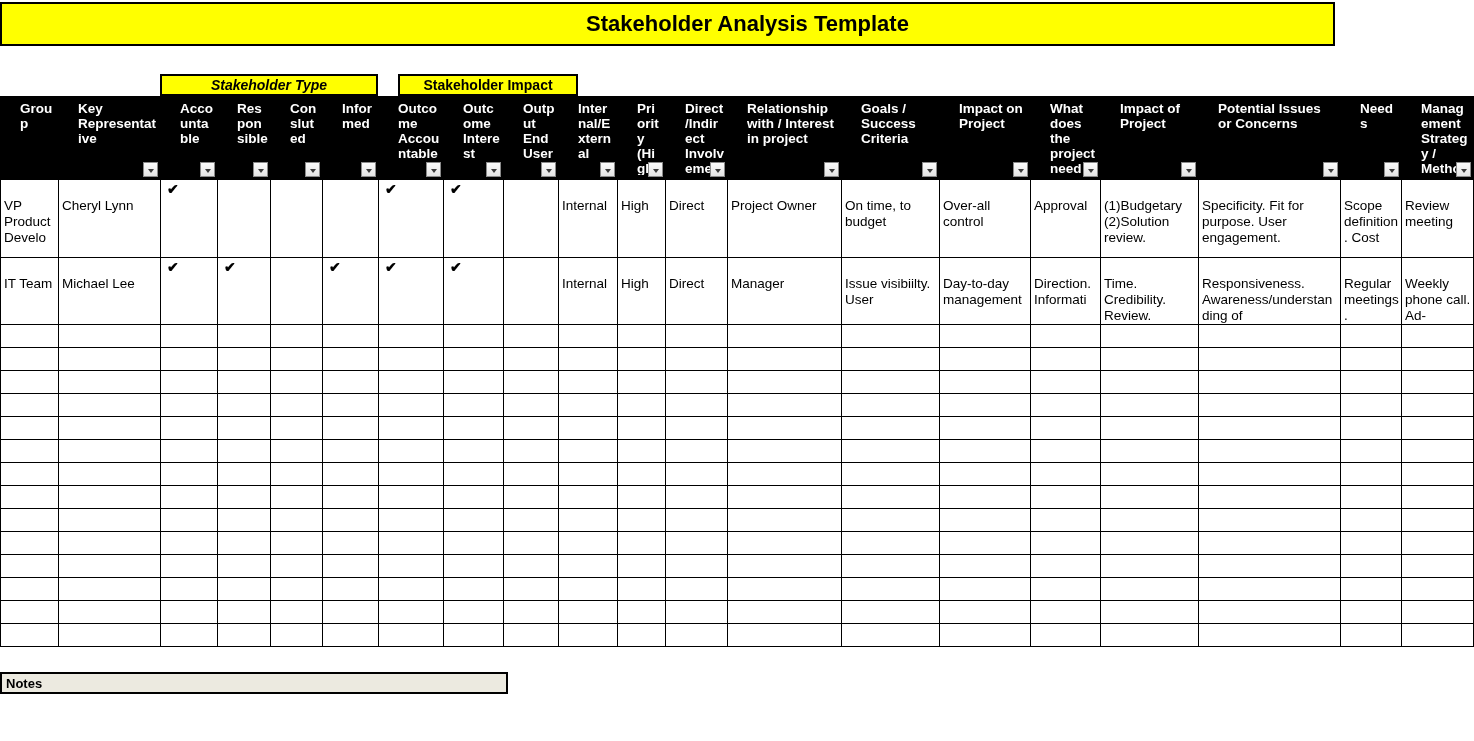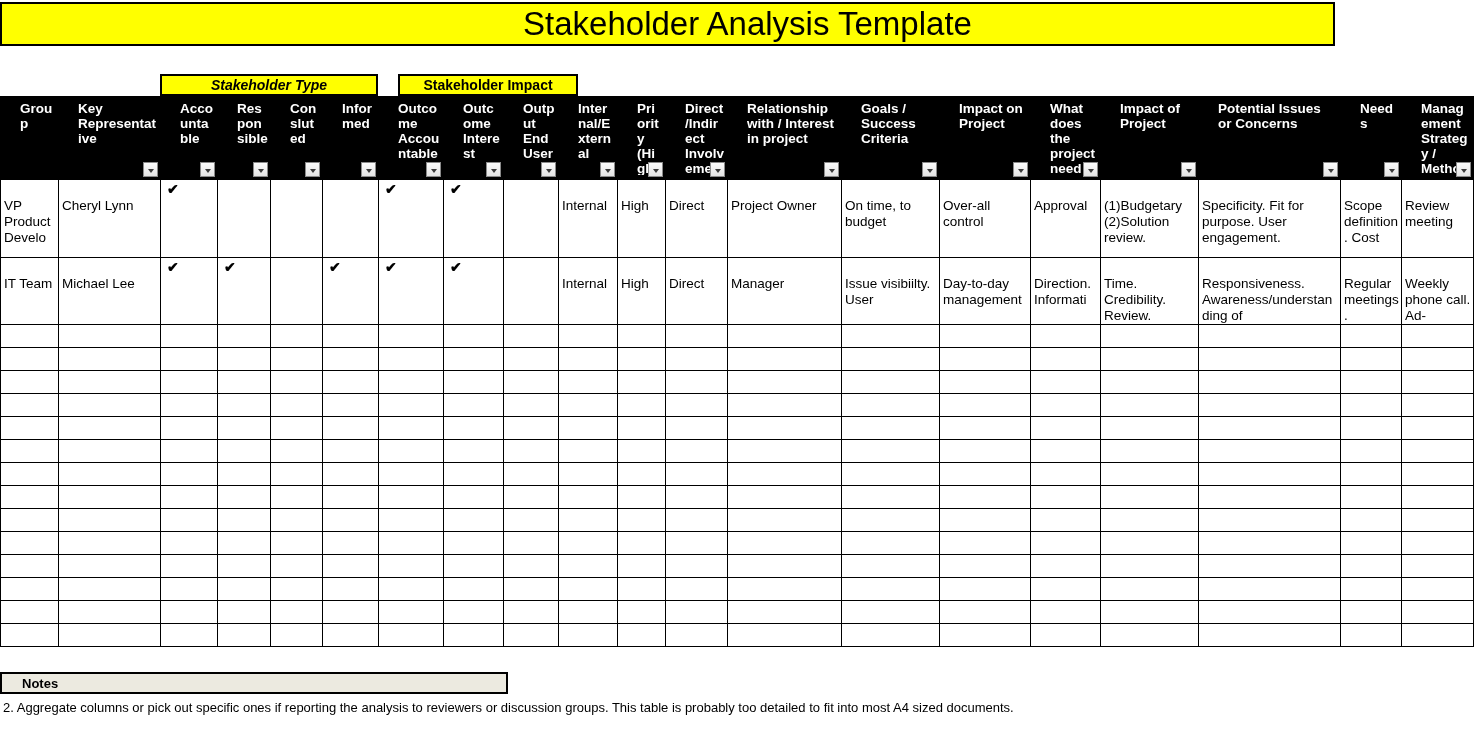--- a/index.html
+++ b/index.html
@@ -25,22 +25,22 @@
     width: 1335px;
     height: 44px;
     background: #ffff00;
     border: 2px solid #000000;
     box-sizing: border-box;
     display: flex;
     align-items: center;
     justify-content: center;
   }
   #title-banner .title-text {
-    font-size: 33px;
-    font-weight: normal;
+    font-size: 22px;
+    font-weight: bold;
     letter-spacing: 0px;
     white-space: nowrap;
     padding-left: 160px;
   }
 
   
   #group-header-strip {
     position: absolute;
     top: 74px;
     left: 0;
@@ -164,21 +164,21 @@
   #notes-header {
     width: 508px;
     height: 22px;
     background: #eceae0;
     border: 2px solid #000000;
     box-sizing: border-box;
     display: flex;
     align-items: center;
     font-size: 13px;
     font-weight: bold;
-    padding-left: 20px;
+    padding-left: 4px;
     box-sizing: border-box;
   }
   .note-line {
     font-size: 13px;
     line-height: 15px;
     padding: 6px 0 0 3px;
     white-space: nowrap;
   }
 </style>
 </head>
@@ -725,15 +725,14 @@
         <td></td>
       </tr>
     </tbody>
 </table>
 
 <div id="notes-section">
   <div id="notes-header">
     <span>Notes</span>
   </div>
   <div id="notes-lines">
-      <div class="note-line">2. Aggregate columns or pick out specific ones if reporting the analysis to reviewers or discussion groups. This table is probably too detailed to fit into most A4 sized documents.</div>
     </div>
 </div>
 
 </body></html>

